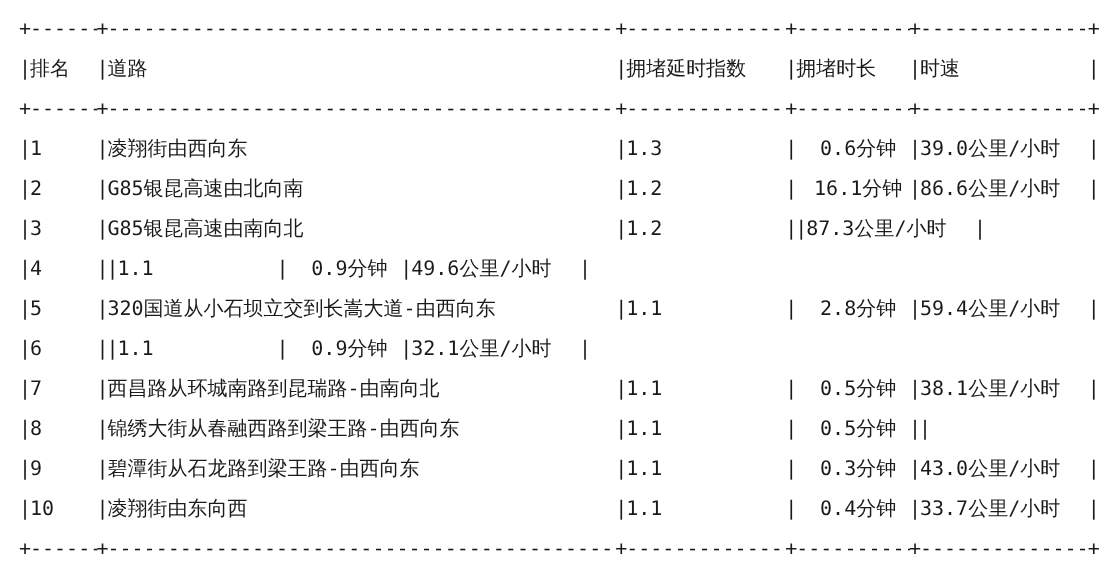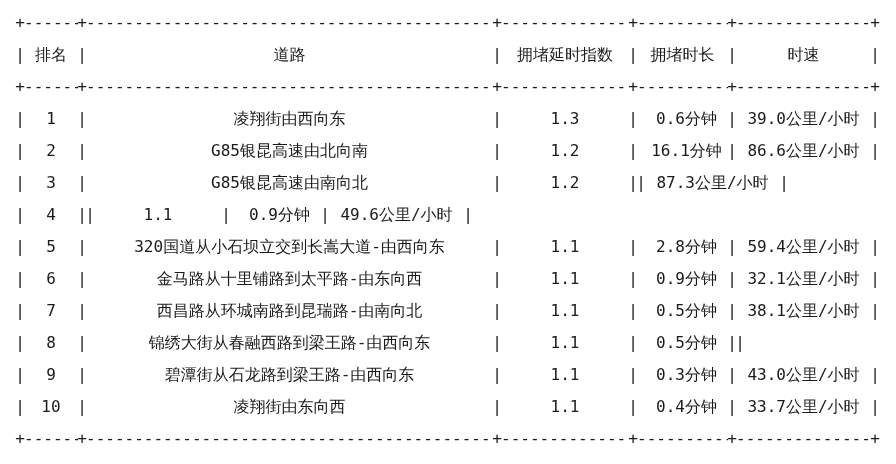--- a/index.html
+++ b/index.html
@@ -34,21 +34,21 @@
   .cell {
     flex: none;
     overflow: hidden;
     height: 32px;
   }
   .c1 { width: 54px; }
   .c2 { width: 407px; }
   .c3 { width: 128px; }
   .c4 { width: 91px; }
   .c5 { width: 135px; }
-  .center { text-align: center; }
+  .center { }
   .left { text-align: center; padding-left: 8px; }
   .dash { text-align: left; }
 </style>
 </head>
 <body style="background: rgb(255, 255, 255);">
 
 <div id="ascii-table" style="color: rgb(26, 26, 26);">
     <div class="line">
       <span class="sep">+</span>
       <span class="cell dash c1">--------------------------------------------------</span>
@@ -148,21 +148,20 @@
       <span class="sep">|</span>
       <span class="cell c4 left">2.8分钟</span>
       <span class="sep">|</span>
       <span class="cell c5 center">59.4公里/小时</span>
       <span class="sep">|</span>
     </div>
     <div class="line">
       <span class="sep">|</span>
       <span class="cell c1 center">6</span>
       <span class="sep">|</span>
-      <span class="cell c2 center">金马路从十里铺路到太平路-由东向西</span>
       <span class="sep">|</span>
       <span class="cell c3 center">1.1</span>
       <span class="sep">|</span>
       <span class="cell c4 left">0.9分钟</span>
       <span class="sep">|</span>
       <span class="cell c5 center">32.1公里/小时</span>
       <span class="sep">|</span>
     </div>
     <div class="line">
       <span class="sep">|</span>

